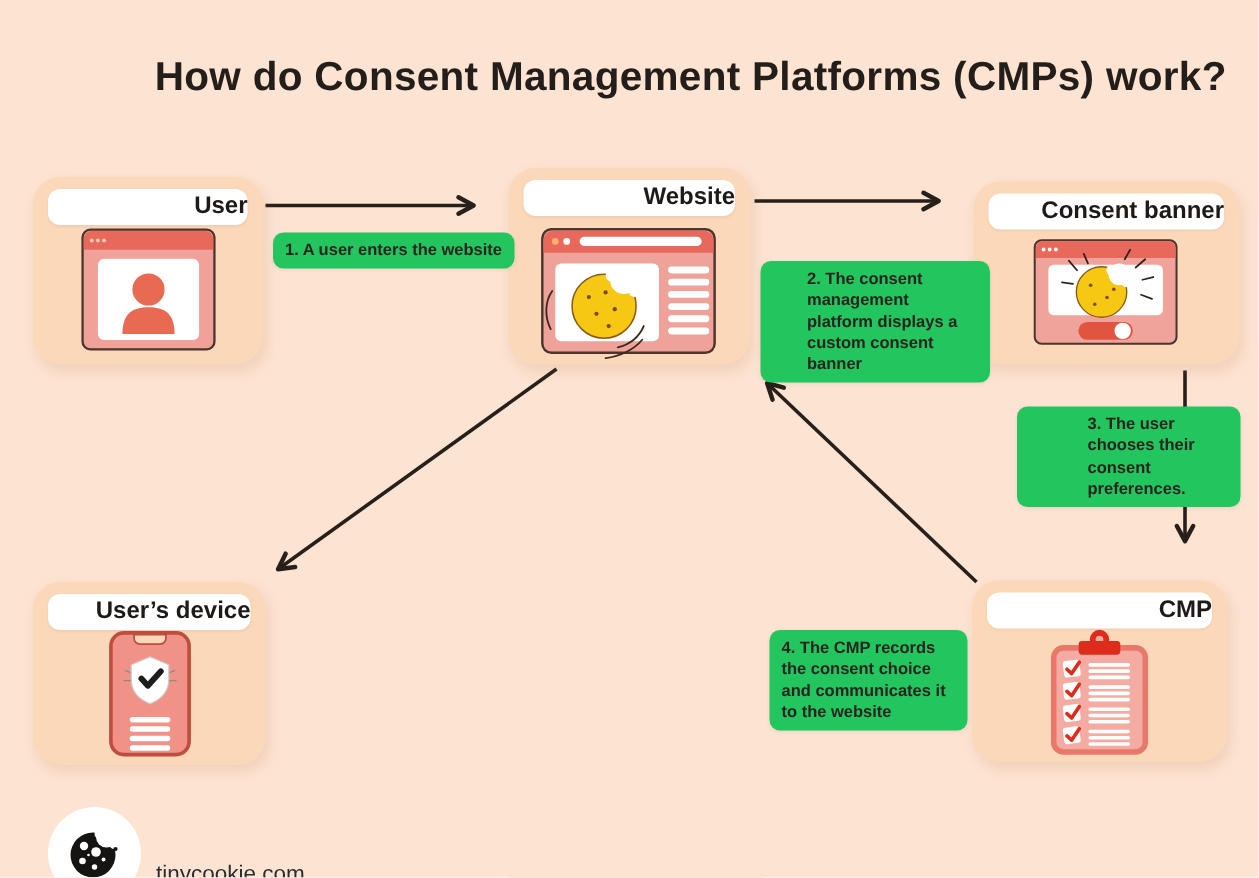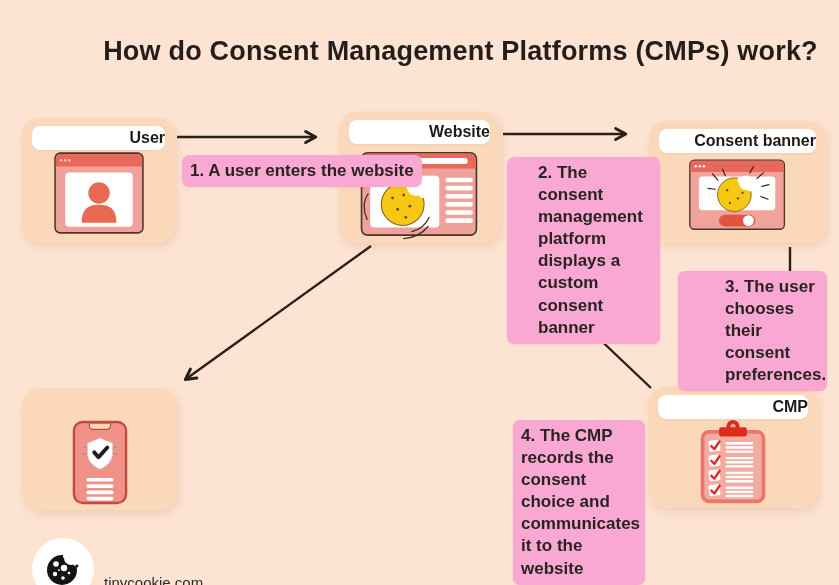--- a/index.html
+++ b/index.html
@@ -23,26 +23,26 @@
     box-shadow:0 1px 2px rgba(0,0,0,.05);
   }
   .node-icon{position:absolute;left:50%;transform:translateX(-50%);}
   #node-user{left:22px;top:118px;width:153px;height:125px;}
   #node-website{left:339px;top:112px;width:161px;height:131px;}
   #node-consent{left:649px;top:121px;width:177px;height:122px;}
   #node-device{left:22px;top:388px;width:155px;height:122px;}
   #node-cmp{left:648px;top:387px;width:170px;height:121px;}
 
   .step{
-    position:absolute;background:#f9a8d4;border-radius:7px;
-    font-size:17px;font-weight:700;color:#2a2420;line-height:1.3;
+    position:absolute;background:#22c55e;border-radius:7px;
+    font-size:11px;font-weight:700;color:#2a2420;line-height:1.3;
     padding:5px 8px;box-shadow:0 1px 3px rgba(0,0,0,.07);
   }
   #step1{left:182px;top:155px;white-space:nowrap;}
-  #step2{left:507px;top:157px;width:114px;padding-left:31px;}
+  #step2{left:507px;top:174px;width:114px;padding-left:31px;}
   #step3{left:678px;top:271px;width:94px;padding-left:47px;}
   #step4{left:513px;top:420px;width:116px;}
   #step5{left:190px;top:420px;width:148px;}
 
   .arrows{position:absolute;left:0;top:0;width:839px;height:585px;pointer-events:none;}
 
   .footer-logo{
     position:absolute;left:32px;top:538px;width:62px;height:62px;
     background:#fff;border-radius:50%;
     display:flex;align-items:center;justify-content:center;
@@ -140,20 +140,21 @@
           <path d="M81,31 L89,29"></path>
           <path d="M80,42 L88,45"></path>
           <path d="M30,34 L22,33"></path>
       </g>
       <rect x="34" y="62" width="40" height="13" rx="6.5" fill="#e15540"></rect>
       <circle cx="66.5" cy="68.5" r="6" fill="#fff"></circle>
     </svg>
   </div>
 
   <div class="node" id="node-device">
+    <div class="node-label">User’s device</div>
     <svg class="node-icon" style="top:32px" width="56" height="85" viewBox="0 0 58 88">
       <rect x="2" y="2" width="54" height="84" rx="9" fill="#f19288" stroke="#bf4d3f" stroke-width="2.5"></rect>
       <path d="M18,3.2 h22 v2.5 a4,4 0 0 1 -4,4 h-14 a4,4 0 0 1 -4,-4 z" fill="#fcd8ba" stroke="#bf4d3f" stroke-width="1.2"></path>
       <g stroke="#8c8c8c" stroke-width=".9" stroke-linecap="round">
         <path d="M12,28 L17,30"></path>
           <path d="M11,35 L16,35"></path>
           <path d="M46,28 L41,30"></path>
           <path d="M47,35 L42,35"></path>
       </g>
       <path d="M29,18.5 l13,5.5 v10 c0,8.5 -5.5,14 -13,17 c-7.5,-3 -13,-8.5 -13,-17 v-10 z" fill="#fff" stroke="#cfc9c4" stroke-width=".8"></path>

